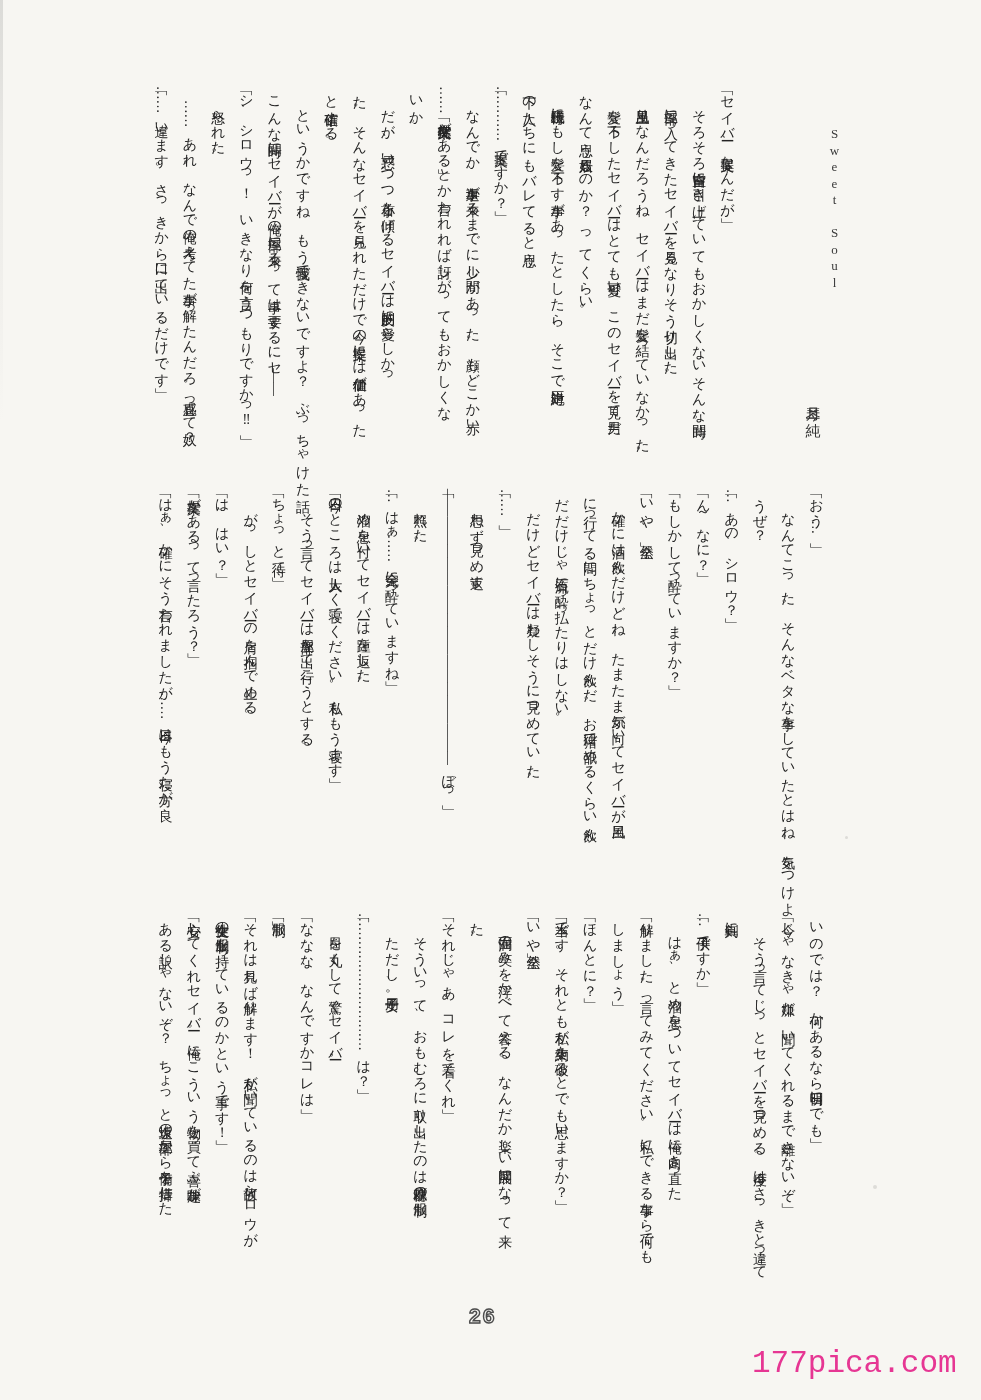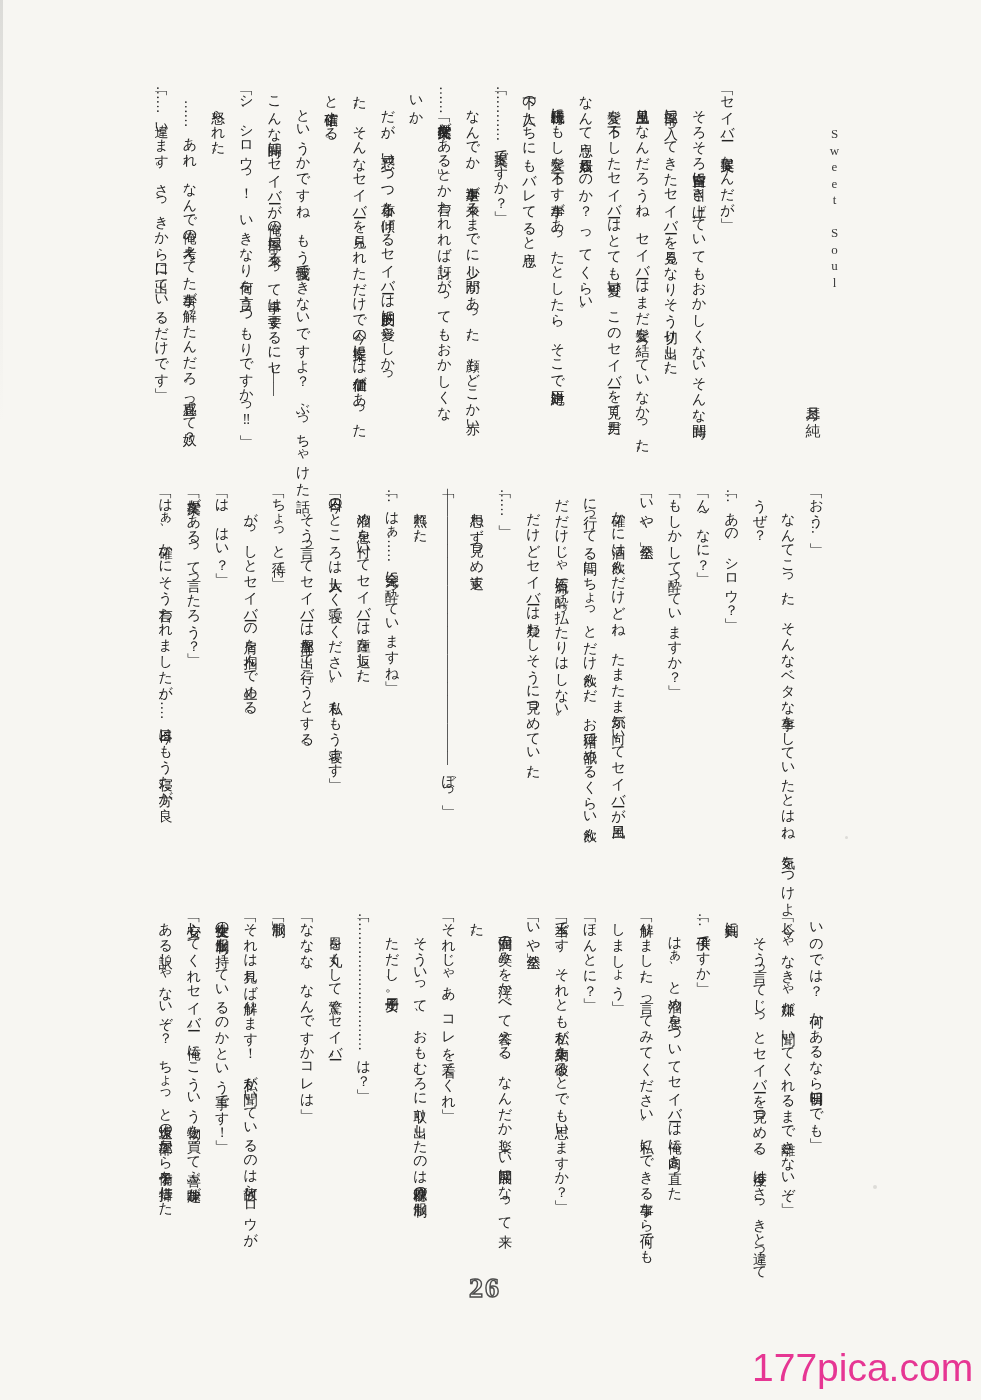--- a/index.html
+++ b/index.html
@@ -43,31 +43,31 @@
   .band p{
     margin:0;padding:0;
     line-height:28.3px; 
     letter-spacing:-0.2px;
   }
   .band1{top:86px;right:240px;height:416px;}
   .band2{top:489px;right:151px;height:418px;}
   .band3{top:913px;right:151px;height:418px;}
 
   .pagenum{
-    position:absolute;left:469px;top:1272px;
-    font-family:Liberation Serif, serif;
-    font-size:28px;font-weight:bold;letter-spacing:2px;
+    position:absolute;left:469px;top:1304px;
+    font-family:Liberation Sans, sans-serif;
+    font-size:21px;font-weight:bold;letter-spacing:2px;
     color:#f8f8f5;
     -webkit-text-stroke:1.4px #4d4d4d;
     text-shadow:0 0 1px #555;
   }
   .watermark{
     position:absolute;left:752px;top:1346px;
-    font-family:Liberation Sans, sans-serif;
-    font-size:39px;font-weight:400;letter-spacing:0px;
+    font-family:Liberation Mono, monospace;
+    font-size:31px;font-weight:400;letter-spacing:0px;
     color:#e63693;
   }
 </style>
 </head>
 <body>
 
 <div class="page">
 
   <div class="scan-edge"></div>
   <div class="speck s1"></div>

